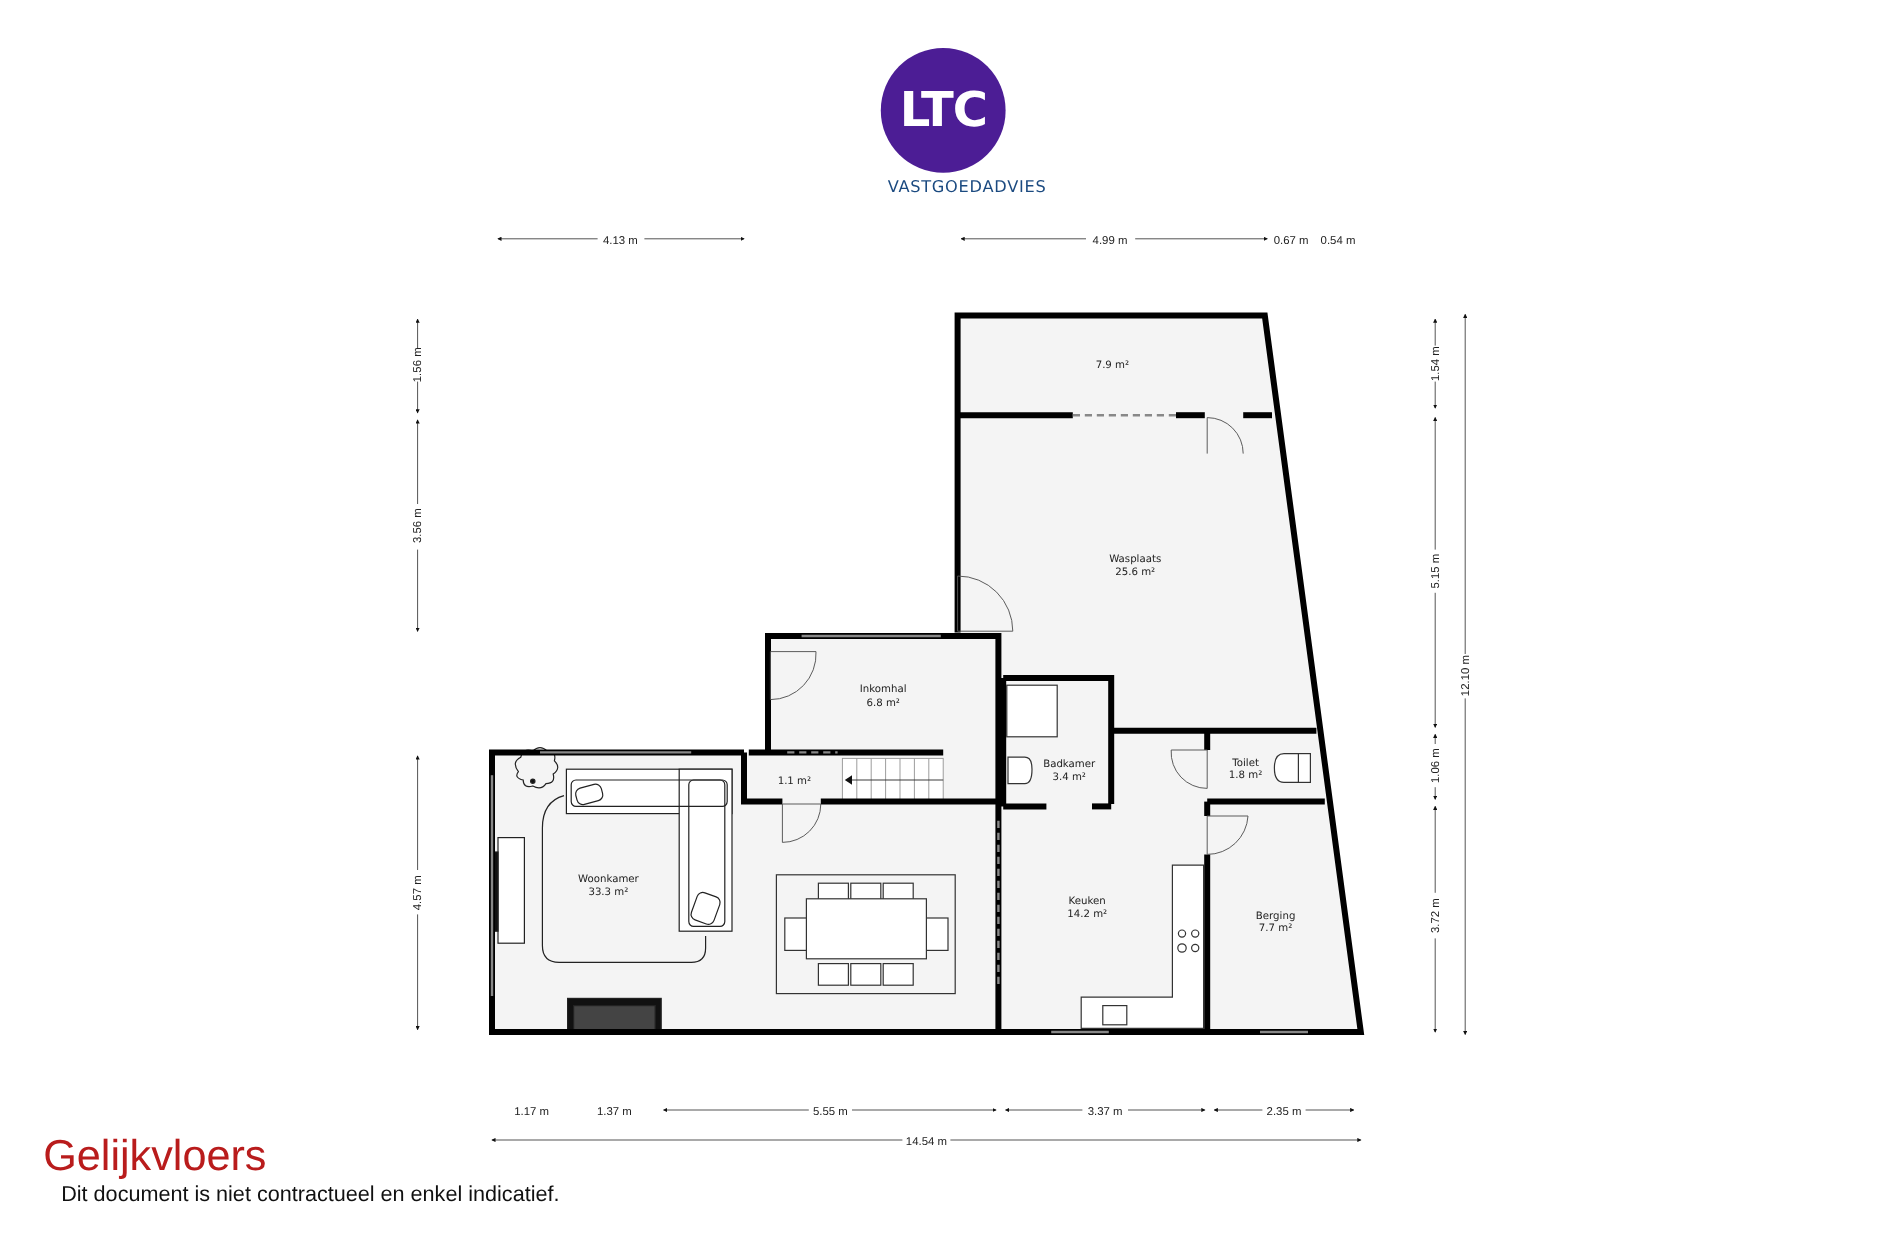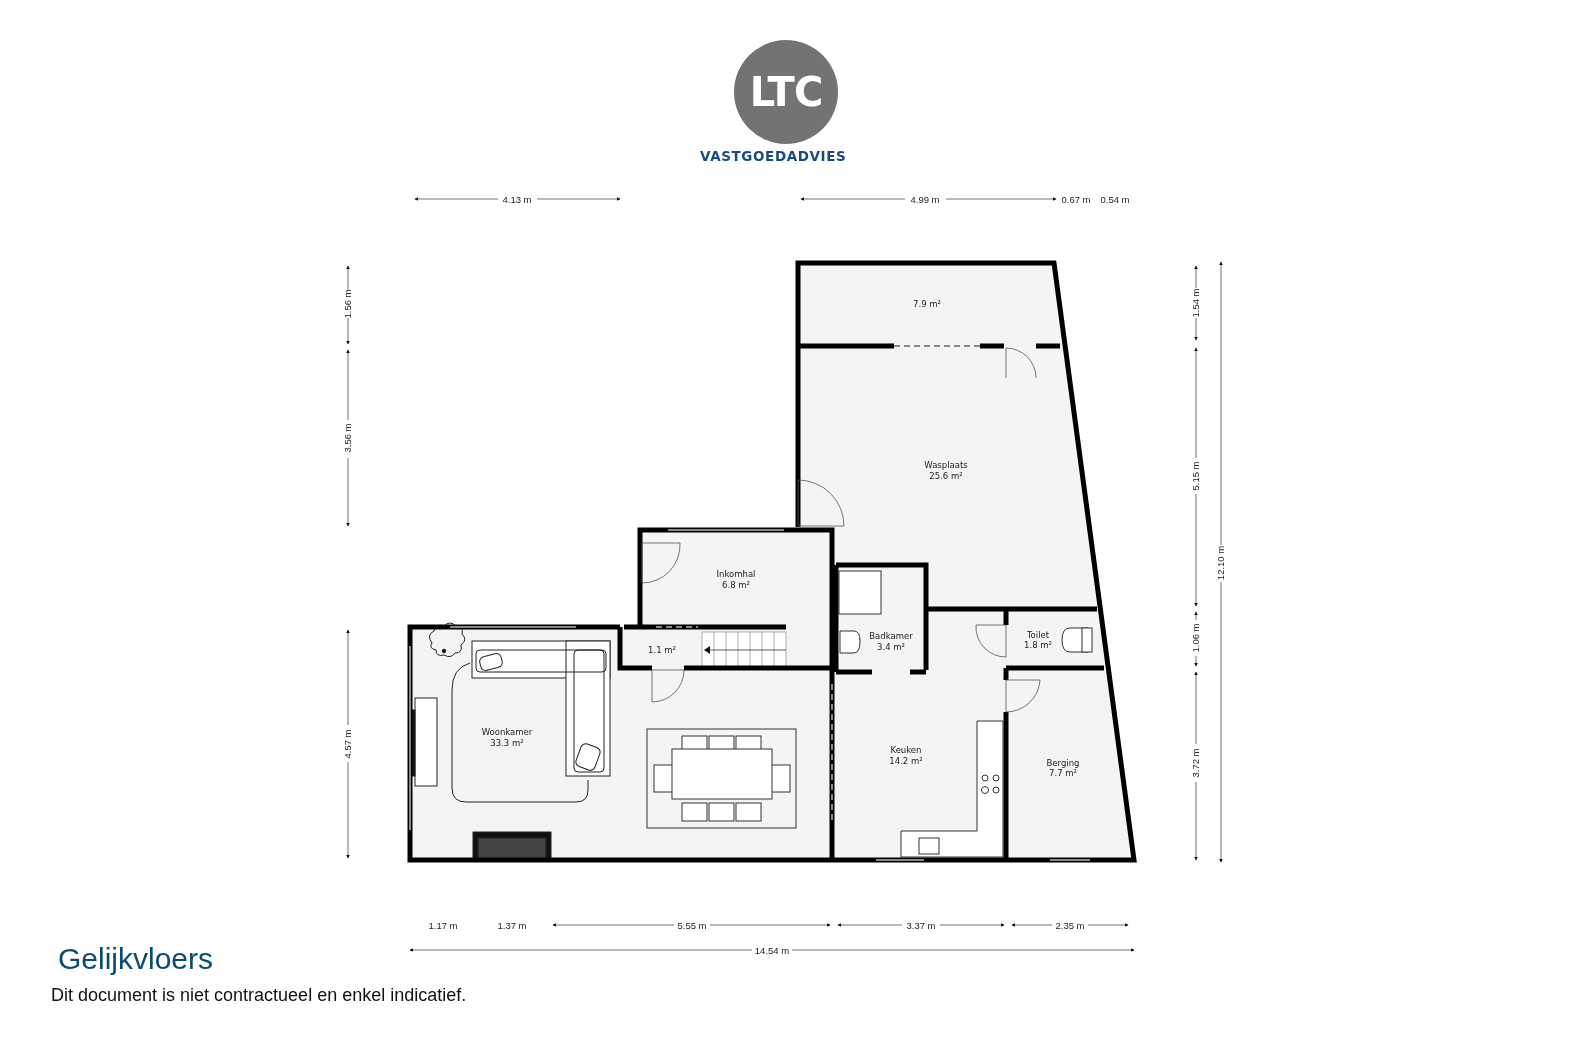--- a/index.html
+++ b/index.html
@@ -1,29 +1,29 @@
 <!DOCTYPE html>
 <html><head>
 <meta charset="utf-8">
 <style>
   html, body { margin: 0; padding: 0; background: #ffffff; }
   body { width: 1578px; height: 1050px; position: relative; overflow: hidden; font-family: "Liberation Sans", sans-serif; }
   .logo { position: absolute; left: 734px; top: 40px; width: 104px; height: 104px; border-radius: 50%; display: flex; align-items: center; justify-content: center; }
   .logo-text { color: #fff; font-family: "DejaVu Sans", sans-serif; font-weight: bold; font-size: 40px; letter-spacing: -1px; }
-  .brand { position: absolute; left: 700px; top: 148px; width: 172px; text-align: left; font-family: "DejaVu Sans", sans-serif; font-weight: bold; font-size: 13.5px; letter-spacing: 0.6px; }
+  .brand { position: absolute; left: 700px; top: 148px; width: 172px; text-align: right; font-family: "DejaVu Sans", sans-serif; font-weight: normal; font-size: 13.5px; letter-spacing: 0.6px; }
   svg.plan { position: absolute; left: 0; top: 0; }
-  .title { position: absolute; left: 58px; top: 942px; font-size: 30px; color: #0c4a6e; }
+  .title { position: absolute; left: 36px; top: 942px; font-size: 36px; color: #b91c1c; }
   .disclaimer { position: absolute; left: 51px; top: 985px; font-size: 18px; color: #111; }
   .dim-text { font-family: "Liberation Sans", sans-serif; font-size: 9.5px; fill: #222; }
   .room-text { font-family: "DejaVu Sans", sans-serif; font-size: 8.5px; fill: #222; }
 </style>
 </head>
 <body>
 
-<div class="logo" style="background:#737373;">
+<div class="logo" style="background:#4c1d95;">
   <span class="logo-text">LTC</span>
 </div>
 <div class="brand" style="color:#1b4a80;">VASTGOEDADVIES</div>
 
 <svg class="plan" width="1578" height="1050" viewBox="0 0 1578 1050">
   <defs>
     <marker id="ar" viewBox="0 0 6 6" refX="5" refY="3" markerWidth="5" markerHeight="5" orient="auto-start-reverse">
       <path d="M0,0 L6,3 L0,6 z" fill="#111"></path>
     </marker>
   </defs>

